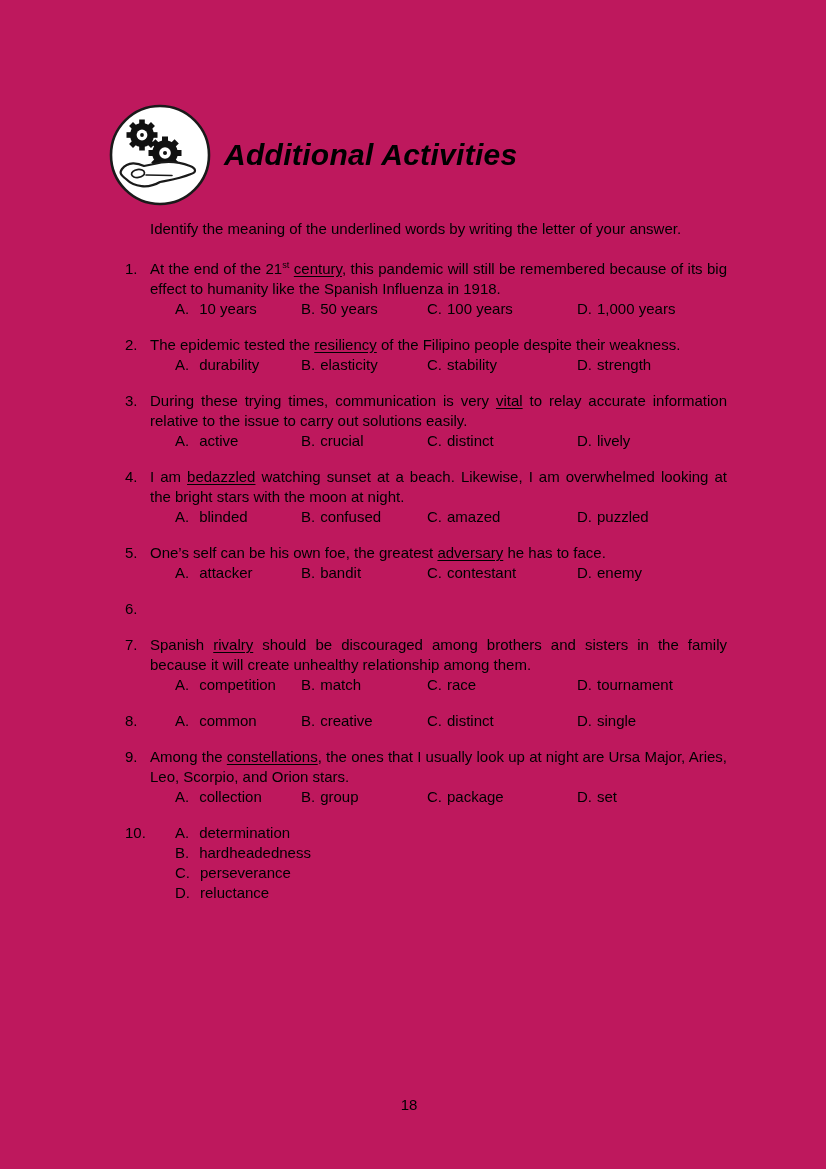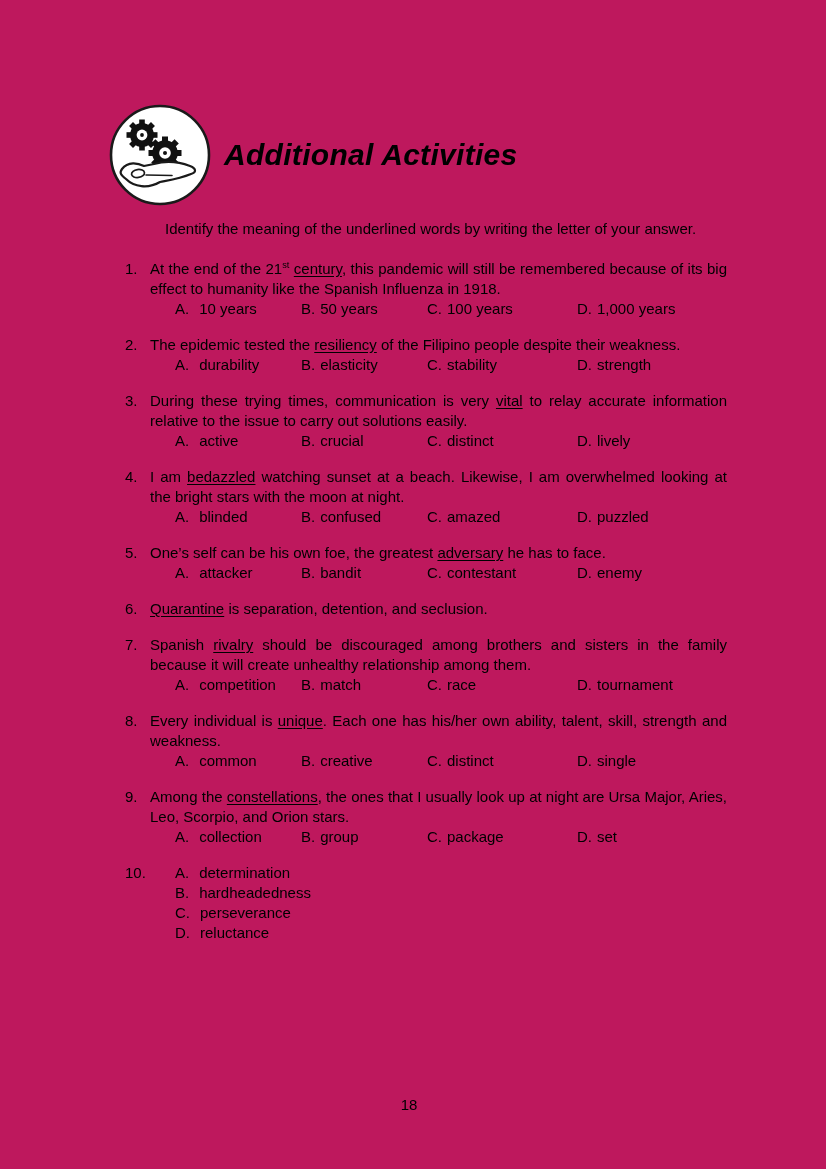--- a/index.html
+++ b/index.html
@@ -19,21 +19,21 @@
   .title {
     margin: 0 0 0 12px;
     font-size: 30px; line-height: 34px;
     font-weight: bold; font-style: italic;
     letter-spacing: 0.3px;
     white-space: nowrap;
   }
 
   
   .content { position: absolute; left: 125px; top: 219px; width: 602px; }
-  .instruction { margin: 0 0 0 40px; padding: 0; }
+  .instruction { margin: 0 0 0 25px; padding: 0; }
   .questions { margin-top: 20px; }
 
   .question { display: flex; margin-bottom: 16px; }
   .q-number { width: 25px; flex-shrink: 0; }
   .q-body { flex: 1; min-width: 0; }
   .q-text { text-align: justify; }
   .u { text-decoration: underline; text-underline-offset: 2px; }
   sup { font-size: 62%; line-height: 0; }
 
   .q-options { display: flex; padding-left: 25px; }
@@ -156,41 +156,39 @@
               <span class="opt"><span class="opt-label">B.</span><span class="opt-text">bandit</span></span>
               <span class="opt"><span class="opt-label">C.</span><span class="opt-text">contestant</span></span>
               <span class="opt"><span class="opt-label">D.</span><span class="opt-text">enemy</span></span>
             </div>
     </div>
   </div>
 
   <div class="question">
     <div class="q-number">6.</div>
     <div class="q-body">
-      <div class="q-text"><span class="u">Quarantine</span><span> is separation, detention, and seclusion.</span></div>
     </div>
   </div>
 
   <div class="question">
     <div class="q-number">7.</div>
     <div class="q-body">
       <div class="q-text"><span>Spanish </span><span class="u">rivalry</span><span> should be discouraged among brothers and sisters in the family because it will create unhealthy relationship among them.</span></div>
       <div class="q-options">
               <span class="opt"><span class="opt-label">A.</span><span class="opt-text">competition</span></span>
               <span class="opt"><span class="opt-label">B.</span><span class="opt-text">match</span></span>
               <span class="opt"><span class="opt-label">C.</span><span class="opt-text">race</span></span>
               <span class="opt"><span class="opt-label">D.</span><span class="opt-text">tournament</span></span>
             </div>
     </div>
   </div>
 
   <div class="question">
     <div class="q-number">8.</div>
     <div class="q-body">
-      <div class="q-text"><span>Every individual is </span><span class="u">unique</span><span>. Each one has his/her own ability, talent, skill, strength and weakness.</span></div>
       <div class="q-options">
               <span class="opt"><span class="opt-label">A.</span><span class="opt-text">common</span></span>
               <span class="opt"><span class="opt-label">B.</span><span class="opt-text">creative</span></span>
               <span class="opt"><span class="opt-label">C.</span><span class="opt-text">distinct</span></span>
               <span class="opt"><span class="opt-label">D.</span><span class="opt-text">single</span></span>
             </div>
     </div>
   </div>
 
   <div class="question">

